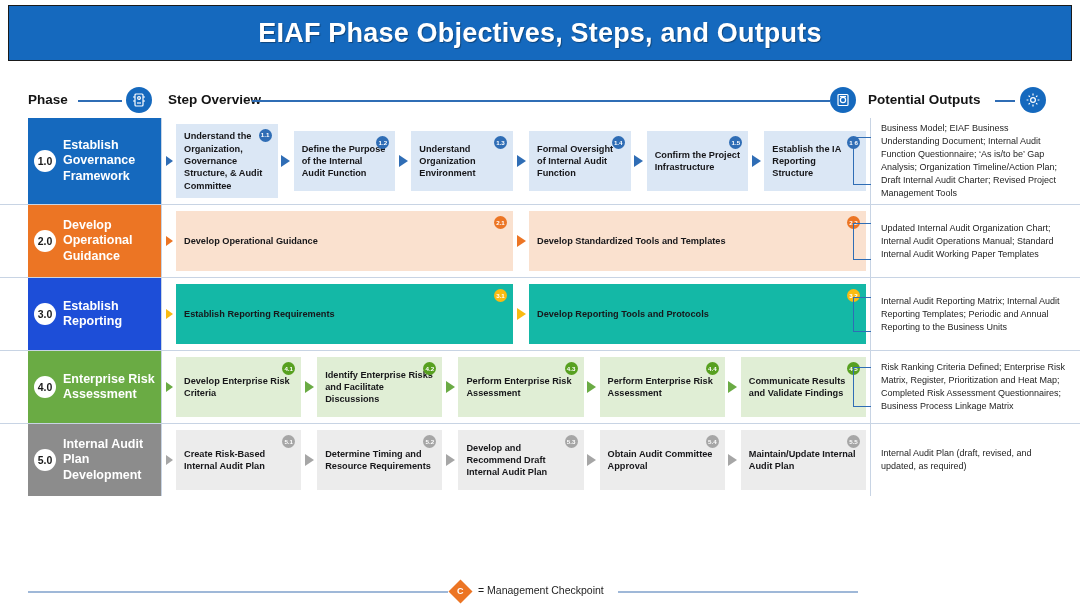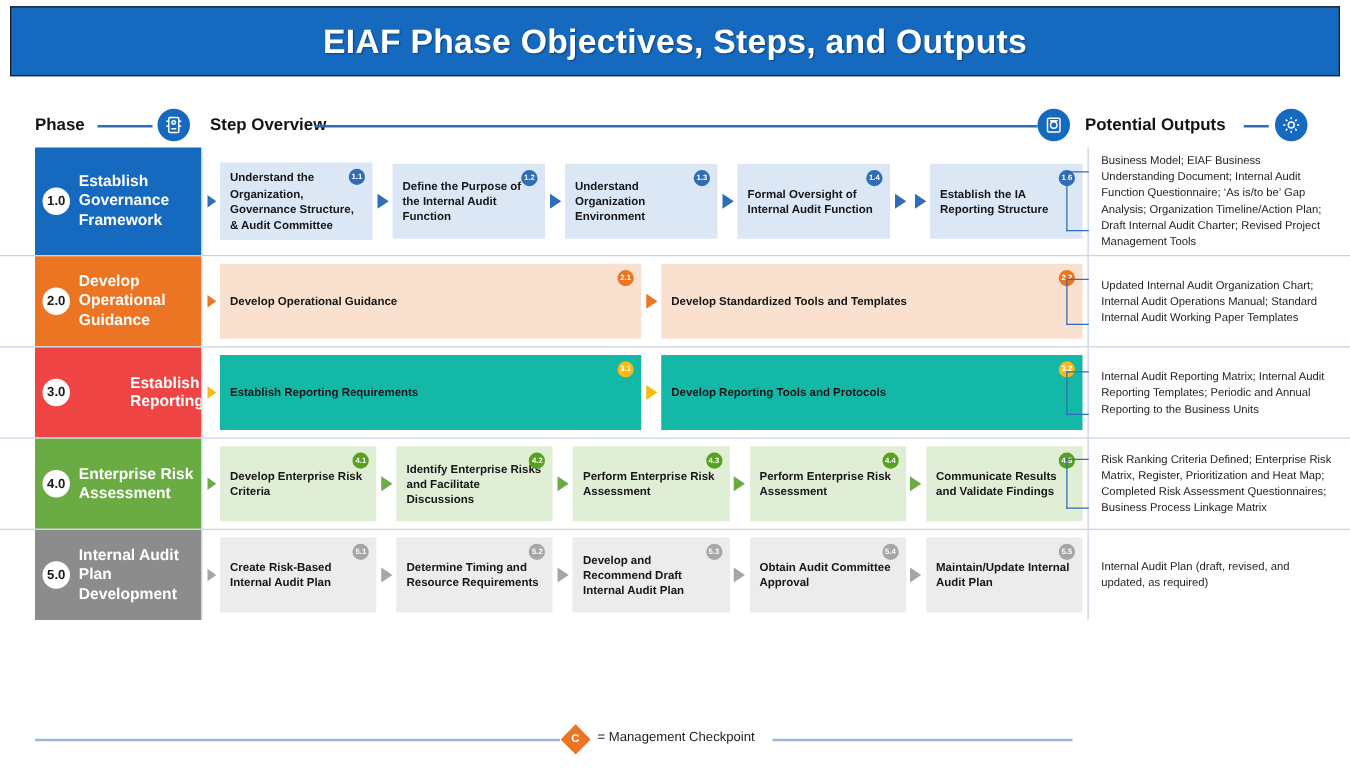--- a/index.html
+++ b/index.html
@@ -198,21 +198,21 @@
   .row.blue   .phase-cell { background: #1569be; }
   .row.blue   .step-box   { background: #dbe7f5; }
   .row.blue   .step-badge { background: #2f6db5; }
   .row.blue   .tri        { border-left-color: #2f6db5; }
 
   .row.orange .phase-cell { background: #ec7524; }
   .row.orange .step-box   { background: #fae1cf; }
   .row.orange .step-badge { background: #ec7524; }
   .row.orange .tri        { border-left-color: #ec7524; }
 
-  .row.yellow .phase-cell { background: #ef4444; gap: 41px; }
+  .row.yellow .phase-cell { background: #1d4ed8; }
   .row.yellow .step-box   { background: #14b8a6; }
   .row.yellow .step-badge { background: #f9bb12; }
   .row.yellow .tri        { border-left-color: #f9bb12; }
   .row.yellow .phase-name { color: #ffffff; }
 
   .row.green  .phase-cell { background: #6aab44; }
   .row.green  .step-box   { background: #e0eed5; }
   .row.green  .step-badge { background: #57a020; }
   .row.green  .tri        { border-left-color: #6aab44; }
 
@@ -330,20 +330,24 @@
         <div class="sep-arrow">
             <i class="tri"></i>
           </div>
         <div class="step-box">
           <span class="step-badge">1.4</span>
           <span class="step-text">Formal Oversight of Internal Audit Function</span>
         </div>
         <div class="sep-arrow">
             <i class="tri"></i>
           </div>
+        <div class="step-box">
+          <span class="step-badge">1.5</span>
+          <span class="step-text">Confirm the Project Infrastructure</span>
+        </div>
         <div class="sep-arrow">
             <i class="tri"></i>
           </div>
         <div class="step-box">
           <span class="step-badge">1.6</span>
           <span class="step-text">Establish the IA Reporting Structure</span>
         </div>
       </div>
       <div class="out-cell">
         <div class="bracket" style="top:22%;height:56%"></div>

